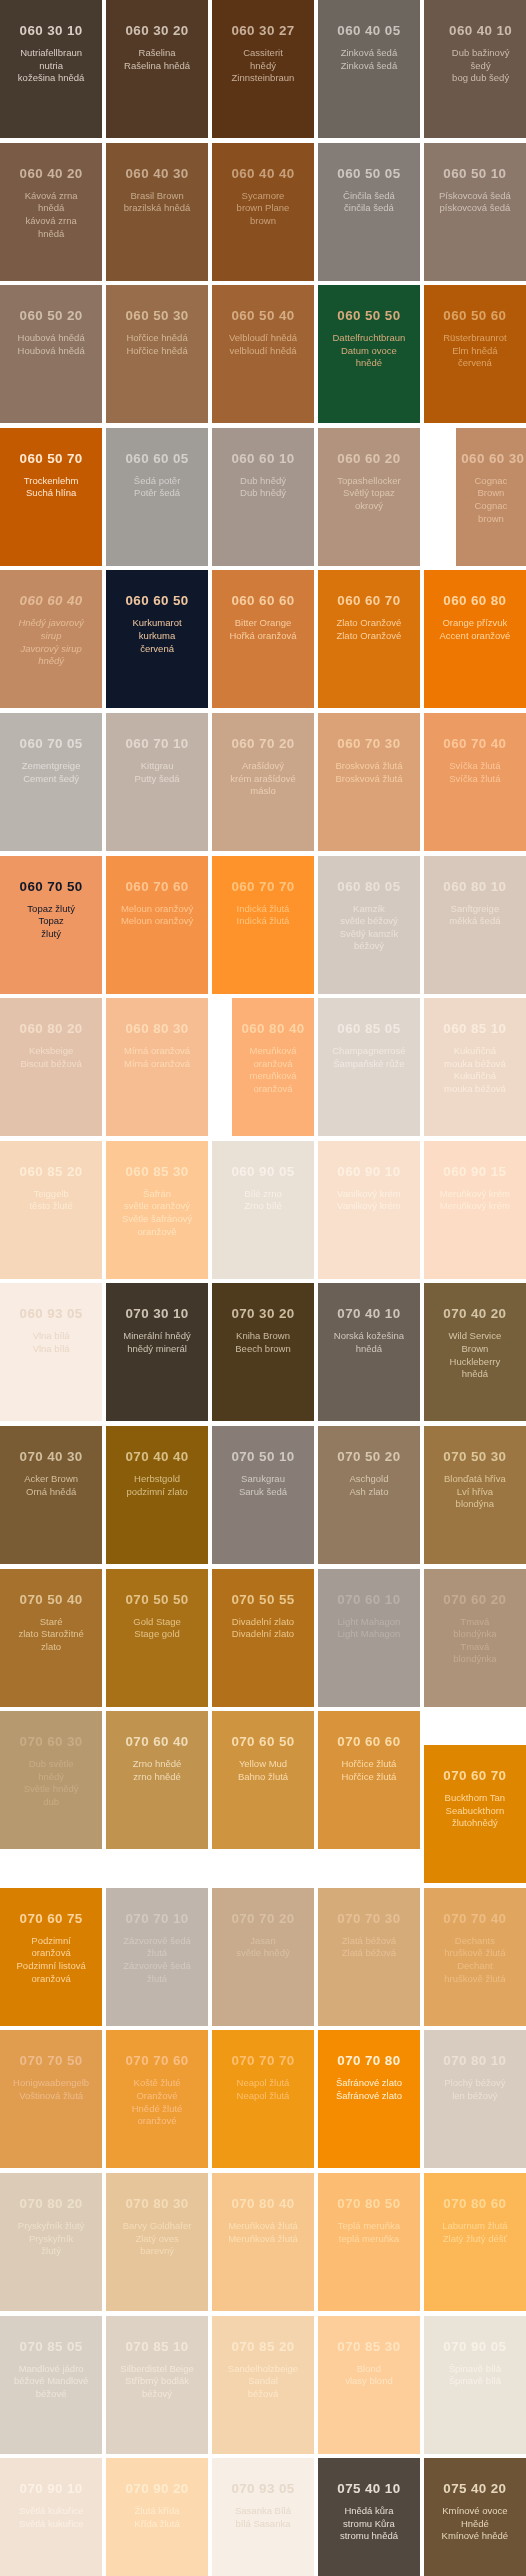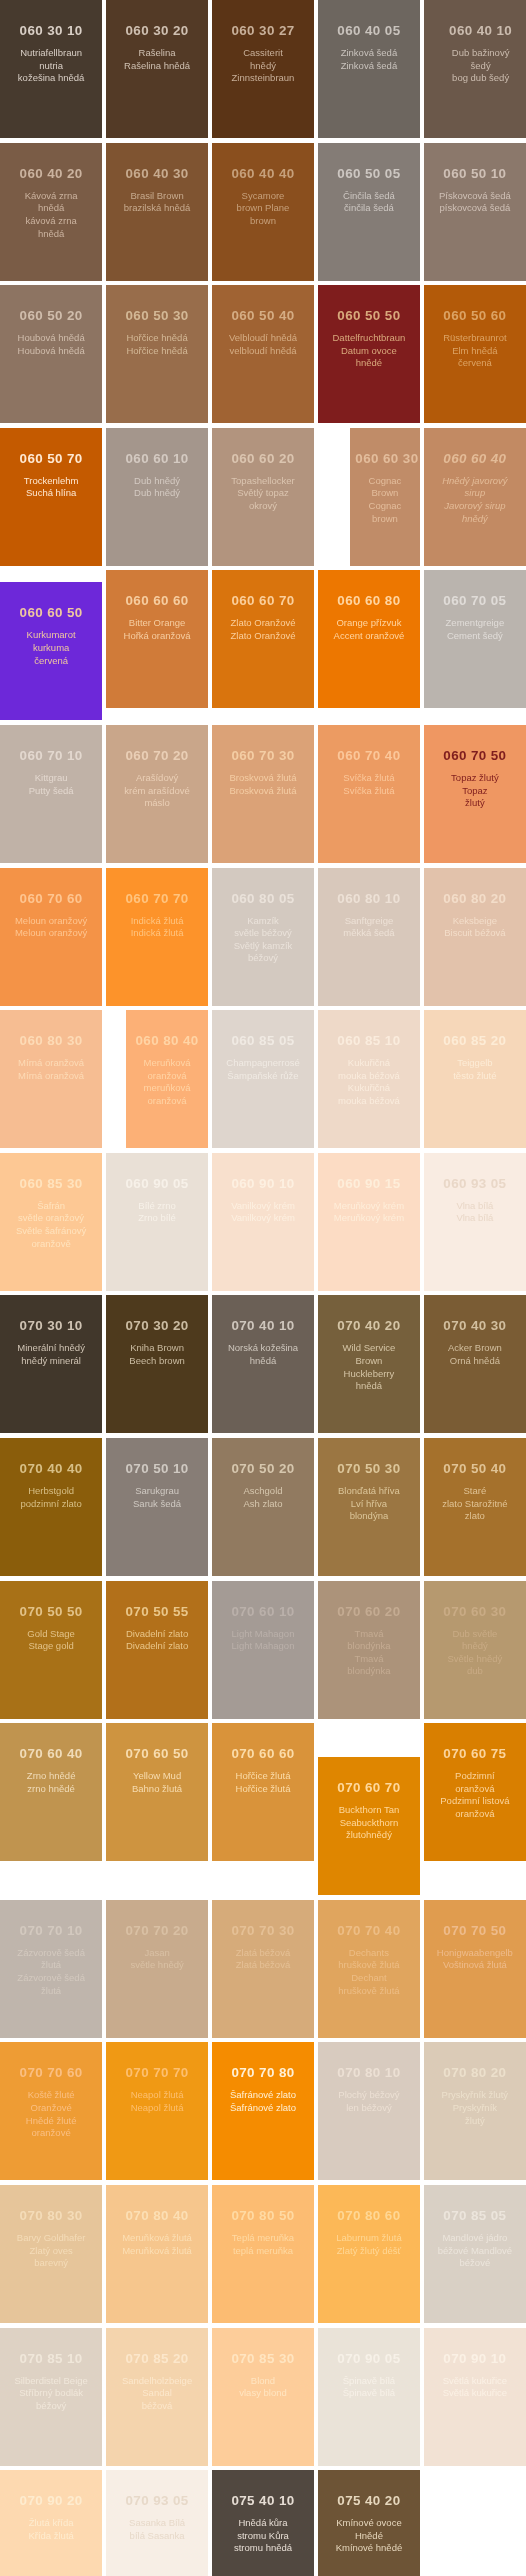--- a/index.html
+++ b/index.html
@@ -132,41 +132,48 @@
         <span>Hořčice hnědá</span>
       </div>
     </div>
     <div class="swatch" style="background: rgb(160, 99, 51); color: rgb(213, 173, 132);">
       <div class="swatch-code">060 50 40</div>
       <div class="swatch-names">
         <span>Velbloudí hnědá</span>
         <span>velbloudí hnědá</span>
       </div>
     </div>
-    <div class="swatch" style="background: #7f1d1d; color: rgb(216, 169, 124);">
+    <div class="swatch" style="background: #14532d; color: rgb(216, 169, 124);">
       <div class="swatch-code">060 50 50</div>
       <div class="swatch-names">
         <span>Dattelfruchtbraun</span>
         <span>Datum ovoce</span>
         <span>hnědé</span>
       </div>
     </div>
     <div class="swatch" style="background: rgb(179, 90, 9); color: rgb(220, 163, 100);">
       <div class="swatch-code">060 50 60</div>
       <div class="swatch-names">
         <span>Rüsterbraunrot</span>
         <span>Elm hnědá</span>
         <span>červená</span>
       </div>
     </div>
     <div class="swatch" style="background: rgb(196, 90, 0); color: rgb(255, 233, 210);">
       <div class="swatch-code">060 50 70</div>
       <div class="swatch-names">
         <span>Trockenlehm</span>
         <span>Suchá hlína</span>
+      </div>
+    </div>
+    <div class="swatch" style="background: rgb(160, 156, 152); color: rgb(211, 208, 205);">
+      <div class="swatch-code">060 60 05</div>
+      <div class="swatch-names">
+        <span>Šedá potěr</span>
+        <span>Potěr šedá</span>
       </div>
     </div>
     <div class="swatch" style="background: rgb(164, 150, 140); color: rgb(212, 202, 194);">
       <div class="swatch-code">060 60 10</div>
       <div class="swatch-names">
         <span>Dub hnědý</span>
         <span>Dub hnědý</span>
       </div>
     </div>
     <div class="swatch" style="background: rgb(178, 148, 126); color: rgb(219, 197, 176);">
@@ -186,21 +193,21 @@
     </div>
     <div class="swatch" style="background: rgb(194, 138, 99); color: rgb(227, 187, 151); font-style: italic;">
       <div class="swatch-code">060 60 40</div>
       <div class="swatch-names">
         <span>Hnědý javorový</span>
         <span>sirup</span>
         <span>Javorový sirup</span>
         <span>hnědý</span>
       </div>
     </div>
-    <div class="swatch" style="background: #6d28d9; color: rgb(239, 199, 159); margin-top: 12px;">
+    <div class="swatch" style="background: #0f172a; color: rgb(239, 199, 159);">
       <div class="swatch-code">060 60 50</div>
       <div class="swatch-names">
         <span>Kurkumarot</span>
         <span>kurkuma</span>
         <span>červená</span>
       </div>
     </div>
     <div class="swatch" style="background: rgb(208, 123, 57); color: rgb(246, 205, 160);">
       <div class="swatch-code">060 60 60</div>
       <div class="swatch-names">
@@ -251,21 +258,21 @@
         <span>Broskvová žlutá</span>
       </div>
     </div>
     <div class="swatch" style="background: rgb(236, 155, 98); color: rgb(251, 199, 154);">
       <div class="swatch-code">060 70 40</div>
       <div class="swatch-names">
         <span>Svíčka žlutá</span>
         <span>Svíčka žlutá</span>
       </div>
     </div>
-    <div class="swatch" style="background: rgb(239, 151, 98); color: #7f1d1d;">
+    <div class="swatch" style="background: rgb(239, 151, 98); color: #0f172a;">
       <div class="swatch-code">060 70 50</div>
       <div class="swatch-names">
         <span>Topaz žlutý</span>
         <span>Topaz</span>
         <span>žlutý</span>
       </div>
     </div>
     <div class="swatch" style="background: rgb(244, 147, 71); color: rgb(254, 197, 144);">
       <div class="swatch-code">060 70 60</div>
       <div class="swatch-names">

